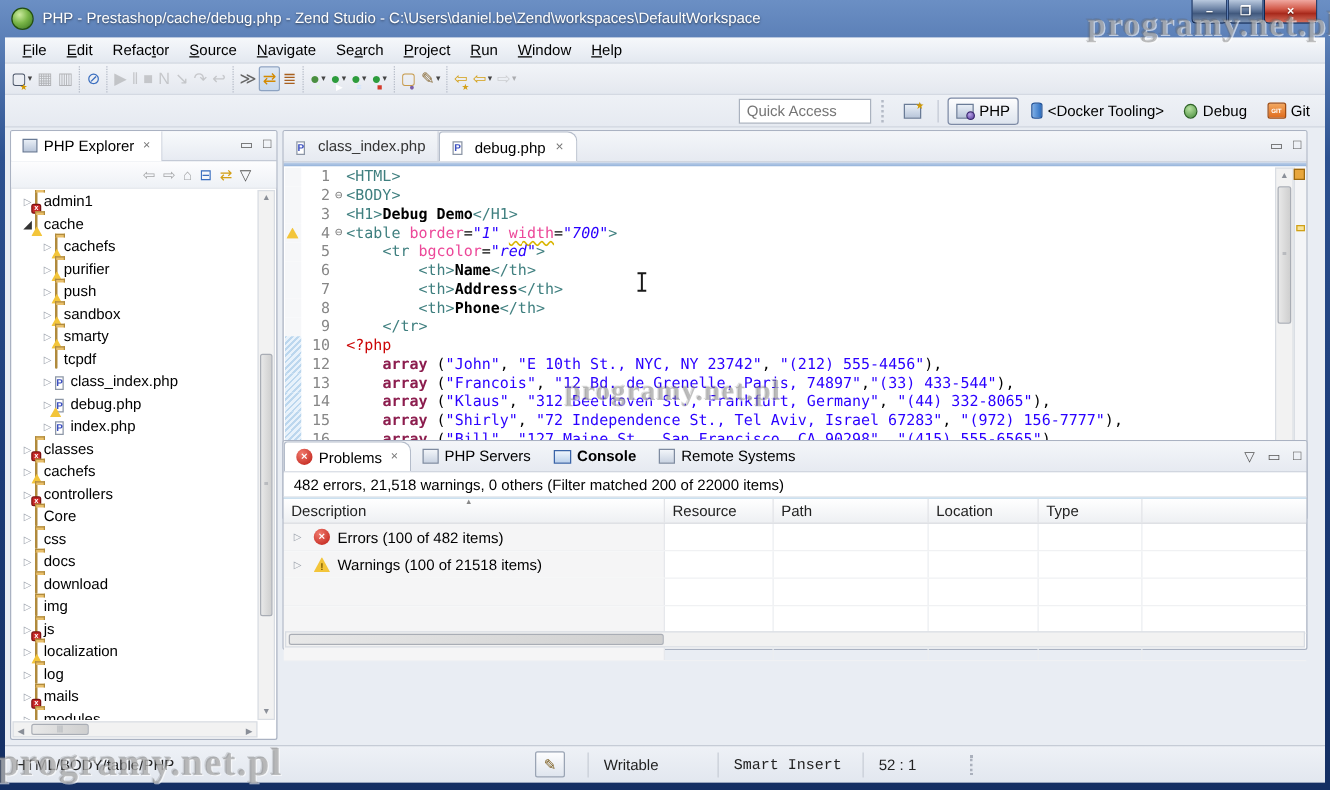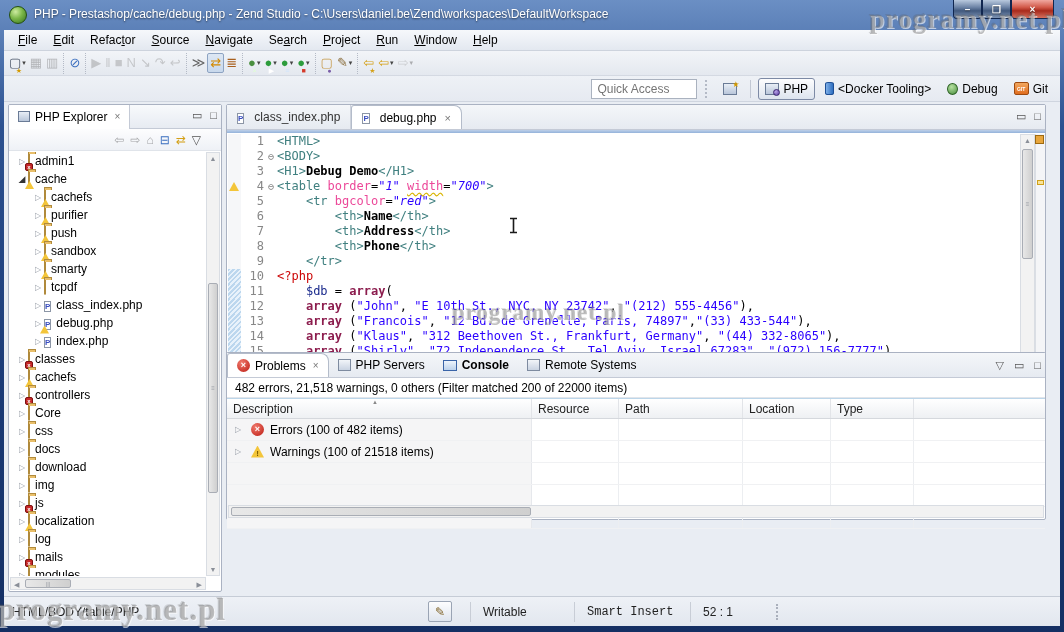--- a/index.html
+++ b/index.html
@@ -533,26 +533,20 @@
           <span class="ctext"><span class="sg-plain">    </span><span class="sg-tag">&lt;/tr&gt;</span></span>
         </div>
         <div class="code-line php">
           <span class="ann"></span>
           <span class="lnum">10</span>
           <span class="fold"></span>
           <span class="ctext"><span class="sg-phptag">&lt;?php</span></span>
         </div>
         <div class="code-line php">
           <span class="ann"></span>
-          <span class="lnum">11</span>
-          <span class="fold"></span>
-          <span class="ctext"><span class="sg-plain">    </span><span class="sg-var">$db</span><span class="sg-plain"> = </span><span class="sg-kw">array</span><span class="sg-plain">(</span></span>
-        </div>
-        <div class="code-line php">
-          <span class="ann"></span>
           <span class="lnum">12</span>
           <span class="fold"></span>
           <span class="ctext"><span class="sg-plain">    </span><span class="sg-kw">array</span><span class="sg-plain"> (</span><span class="sg-str">"John"</span><span class="sg-plain">, </span><span class="sg-str">"E 10th St., NYC, NY 23742"</span><span class="sg-plain">, </span><span class="sg-str">"(212) 555-4456"</span><span class="sg-plain">),</span></span>
         </div>
         <div class="code-line php">
           <span class="ann"></span>
           <span class="lnum">13</span>
           <span class="fold"></span>
           <span class="ctext"><span class="sg-plain">    </span><span class="sg-kw">array</span><span class="sg-plain"> (</span><span class="sg-str">"Francois"</span><span class="sg-plain">, </span><span class="sg-str">"12 Bd. de Grenelle, Paris, 74897"</span><span class="sg-plain">,</span><span class="sg-str">"(33) 433-544"</span><span class="sg-plain">),</span></span>
         </div>

